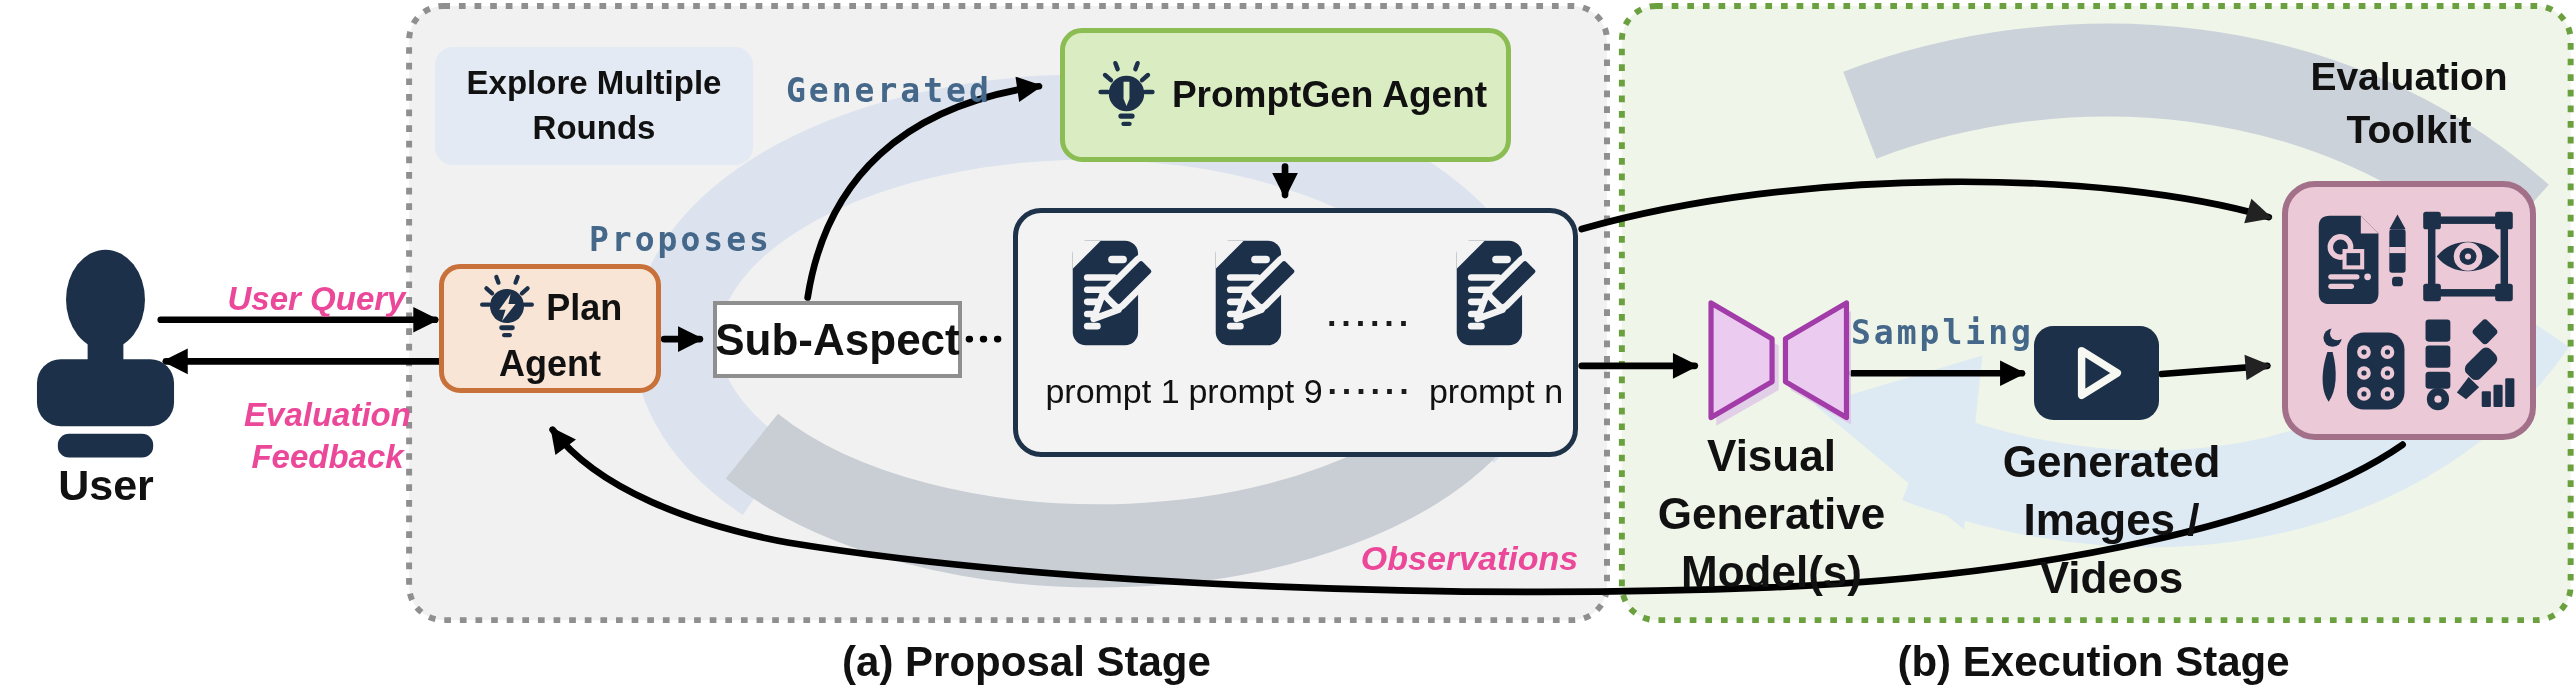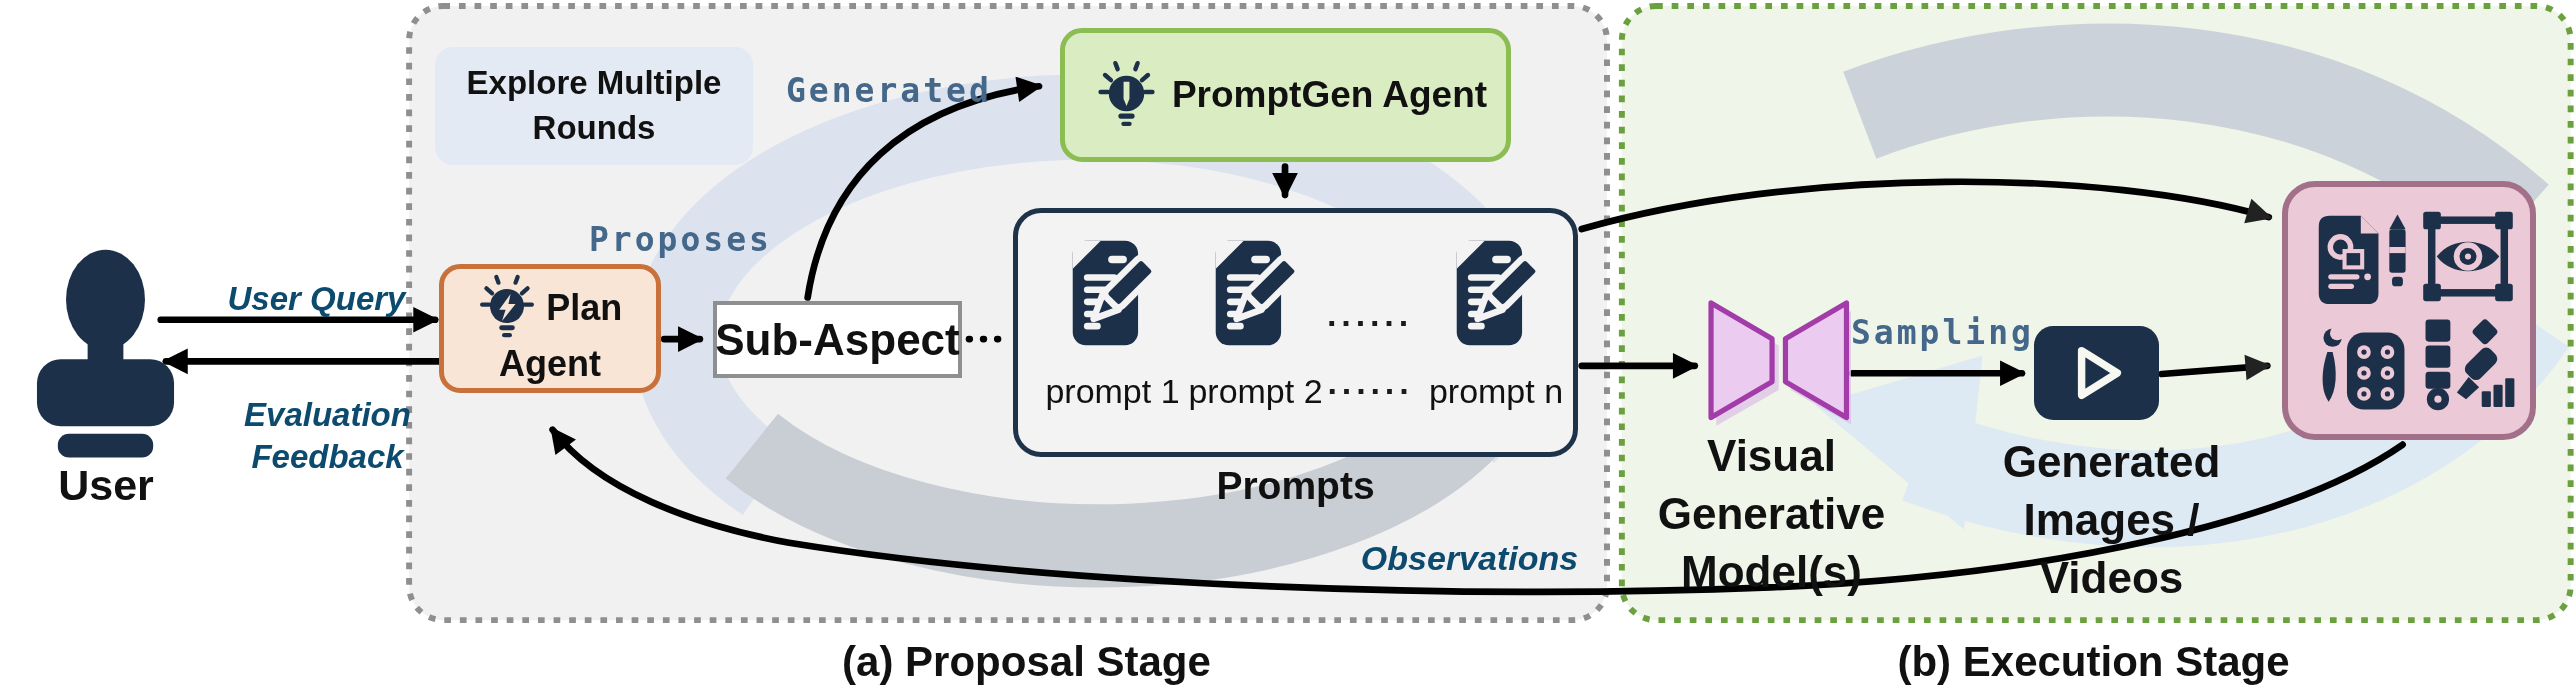--- a/index.html
+++ b/index.html
@@ -5,21 +5,21 @@
   html,body{margin:0;padding:0;background:#ffffff;}
   *{box-sizing:border-box;}
   #canvas{position:relative;width:2576px;height:693px;background:#ffffff;overflow:hidden;
           font-family:"Liberation Sans", sans-serif;color:#111;}
   .abs{position:absolute;}
   svg{display:block;}
   #artwork{position:absolute;left:0;top:0;z-index:0;}
   .node{z-index:2;}
   .ctr{display:flex;align-items:center;justify-content:center;text-align:center;}
 
-  .green-label{color:#0c4a6e;font-style:italic;font-weight:700;font-size:33px;line-height:1.28;text-align:center;}
+  .green-label{color:#ec4899;font-style:italic;font-weight:700;font-size:33px;line-height:1.28;text-align:center;}
   .mono-label{color:#44678a;font-family:"DejaVu Sans Mono", monospace;font-weight:600;font-size:33px;letter-spacing:3px;white-space:nowrap;}
   .caption{font-size:42px;font-weight:700;text-align:center;white-space:nowrap;}
 
   #user-label{font-size:43px;font-weight:800;text-align:center;}
   #explore-box{background:#e3eaf3;border-radius:18px;font-size:33px;font-weight:600;line-height:1.35;}
   #plan-box{background:#f8e5d6;border:5.2px solid #c9713a;border-radius:21px;flex-direction:column;line-height:1.15;}
   #plan-box .row1{display:flex;align-items:center;gap:10.4px;}
   #plan-box .txt{font-size:36px;font-weight:600;text-align:right;}
   #sub-aspect-box{background:#ffffff;border:4.5px solid #8f8f8f;font-size:44px;font-weight:600;white-space:nowrap;}
   #promptgen-box{background:#d9ecc2;border:5.2px solid #8cbd53;border-radius:22px;gap:15px;padding-left:12px;}
@@ -189,26 +189,25 @@
         <rect x="26" y="66" width="30" height="7" rx="3.5"></rect>
           <rect x="26" y="79" width="24" height="7" rx="3.5"></rect>
         <rect x="26" y="92" width="18" height="7" rx="3.5"></rect>
       </g>
       <g transform="translate(66,58) rotate(45)" stroke="#f3f3f4" stroke-width="7" stroke-linejoin="round" fill="#1d3049">
         <rect x="-12" y="-42" width="24" height="58" rx="6"></rect>
         <polygon points="-12,16 12,16 0,42"></polygon>
       </g>
     </svg>
     <div class="abs prompt-label" style="left:9px;top:159px;width:171px">prompt 1</div>
-    <div class="abs prompt-label" style="left:152px;top:159px;width:171px">prompt 2</div>
+    <div class="abs prompt-label" style="left:152px;top:159px;width:171px">prompt 9</div>
     <div class="abs dots-label" style="left:295px;top:159px;width:115px">······</div>
     <div class="abs prompt-label" style="left:400px;top:159px;width:156px">prompt n</div>
   </div>
 
-  <div id="prompts-title" class="abs node" style="left:1013px;top:464px;width:565px">Prompts</div>
 
   <div class="abs node green-label" style="left:1354px;top:537px;width:231px;font-size:34px;white-space:nowrap">Observations</div>
 
   <div class="abs node caption" style="left:714px;top:638px;width:625px">(a) Proposal Stage</div>
 
   <svg class="abs node" style="left:1708px;top:300px" width="143" height="128" viewBox="0 0 192 172">
     <g transform="translate(7,9)" fill="#ddc4e6" opacity="0.8">
       <polygon points="4,4 88,52 88,112 4,160"></polygon>
       <polygon points="188,4 104,52 104,112 188,160"></polygon>
     </g>
@@ -224,20 +223,24 @@
   <div id="play-box" class="abs node ctr" style="left:2034px;top:326px;width:125px;height:94px">
     <svg width="125" height="94" viewBox="0 0 168 126">
       <polygon points="64,33 112,63 64,93" fill="none" stroke="#f7f8f2" stroke-width="10" stroke-linejoin="round"></polygon>
     </svg>
   </div>
   <div id="generated-label" class="abs node" style="left:1996px;top:433px;width:231px">
     <div>Generated</div>
     <div>Images / Videos</div>
   </div>
 
+  <div id="toolkit-label" class="abs node" style="left:2290px;top:51px;width:238px">
+    <div>Evaluation</div>
+    <div>Toolkit</div>
+  </div>
 
   <div id="toolkit-box" class="abs node" style="left:2282px;top:181px;width:254px;height:259px">
 
     <svg width="103" height="95" viewBox="0 0 150 140">
       <path d="M12,26 q0,-16 16,-16 h46 l26,26 v88 q0,16 -16,16 h-56 q-16,0 -16,-16 z" fill="#1d3049"></path>
       <polygon points="74,10 100,36 74,36" fill="#ecc9d6"></polygon>
       <circle cx="44" cy="56" r="15" fill="none" stroke="#ecc9d6" stroke-width="8"></circle>
       <rect x="50" y="62" width="26" height="24" fill="#1d3049" stroke="#ecc9d6" stroke-width="6"></rect>
       <rect x="26" y="96" width="46" height="8" rx="4" fill="#ecc9d6"></rect>
       <rect x="26" y="110" width="38" height="8" rx="4" fill="#ecc9d6"></rect>

